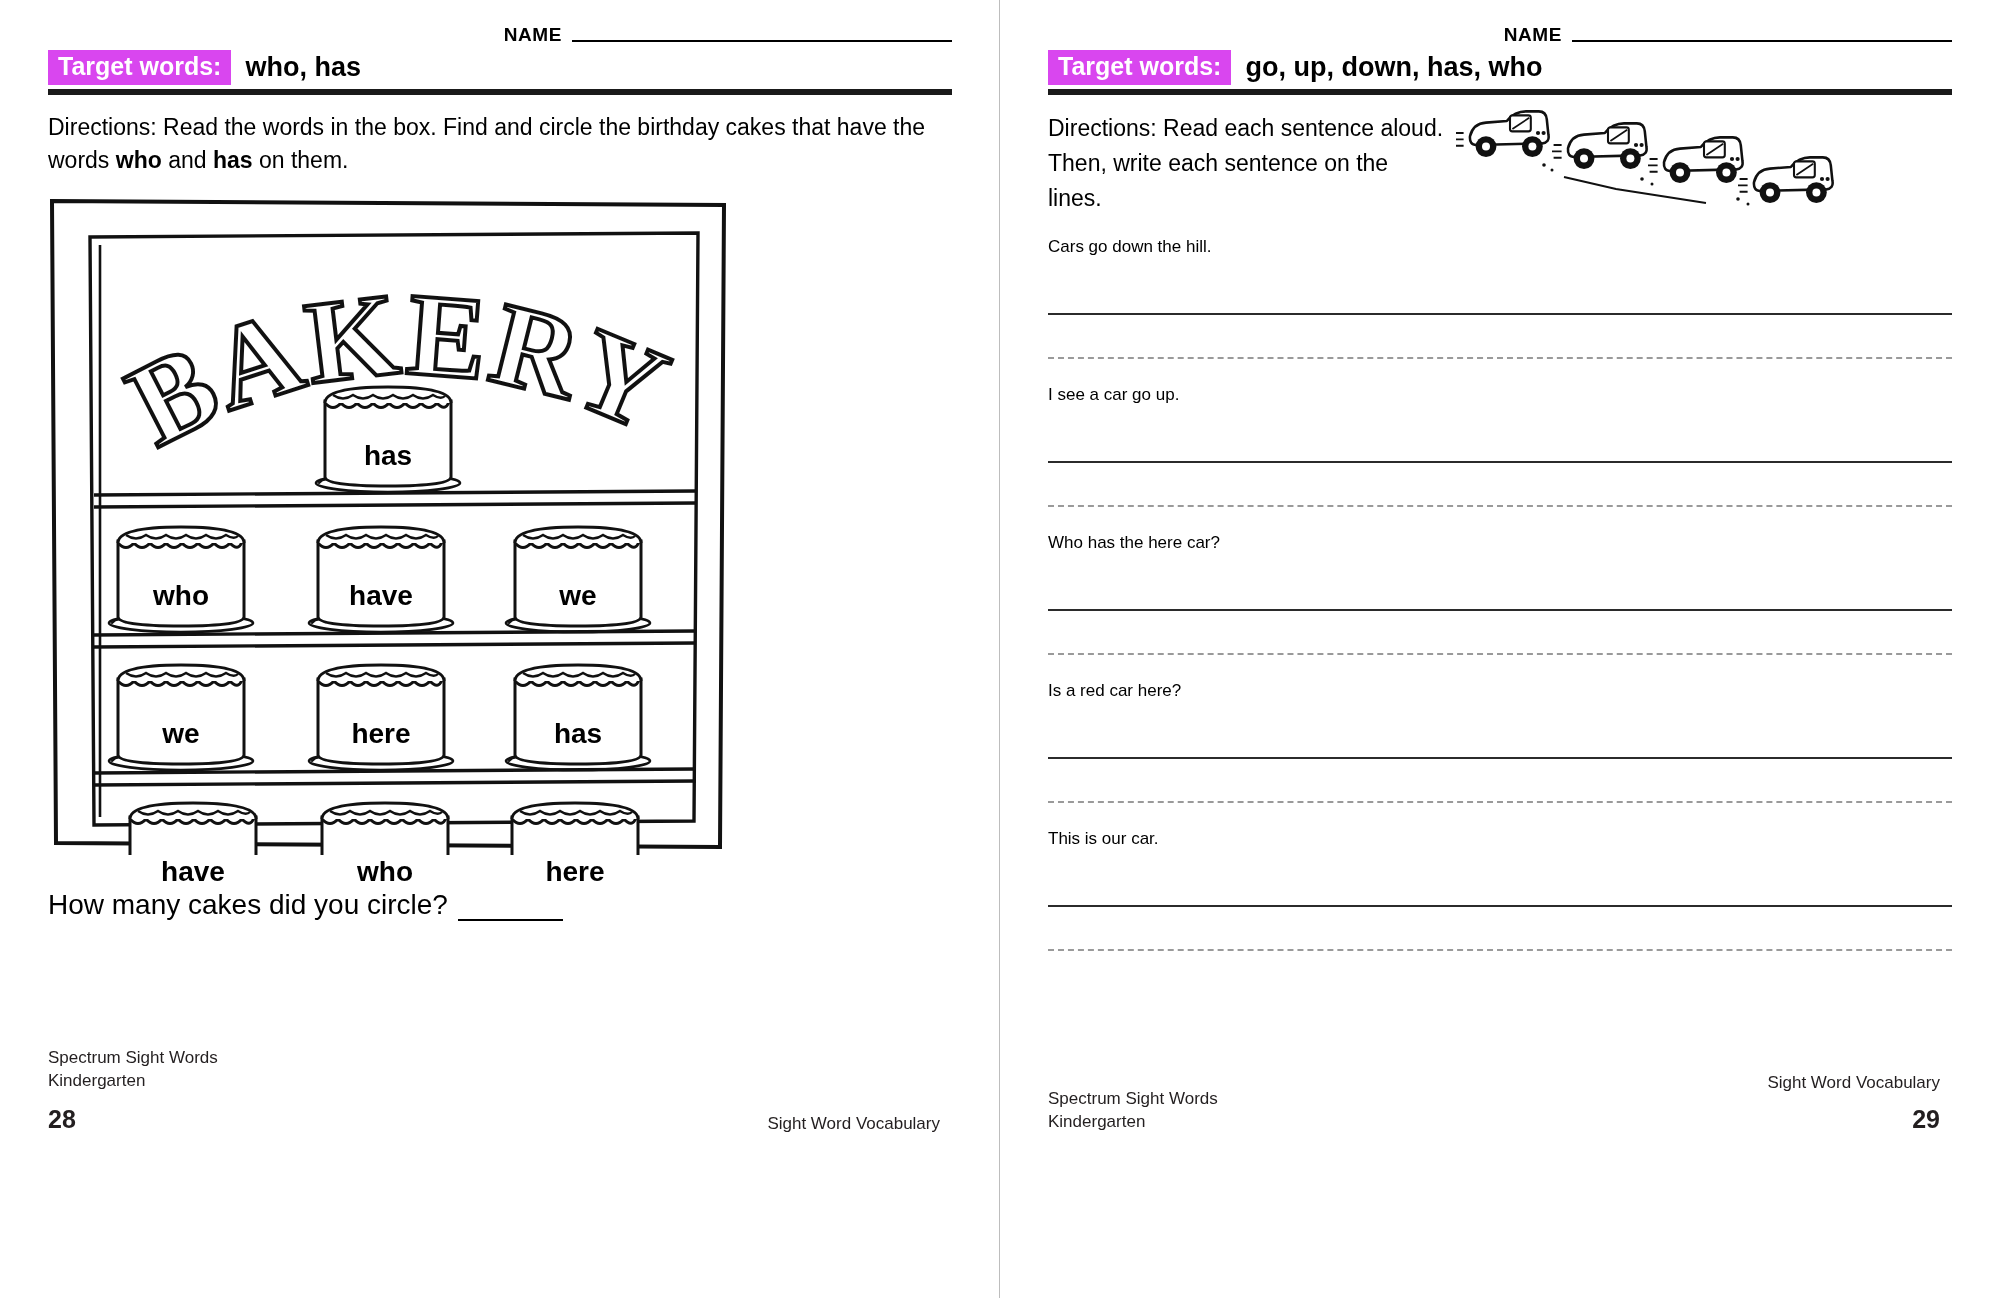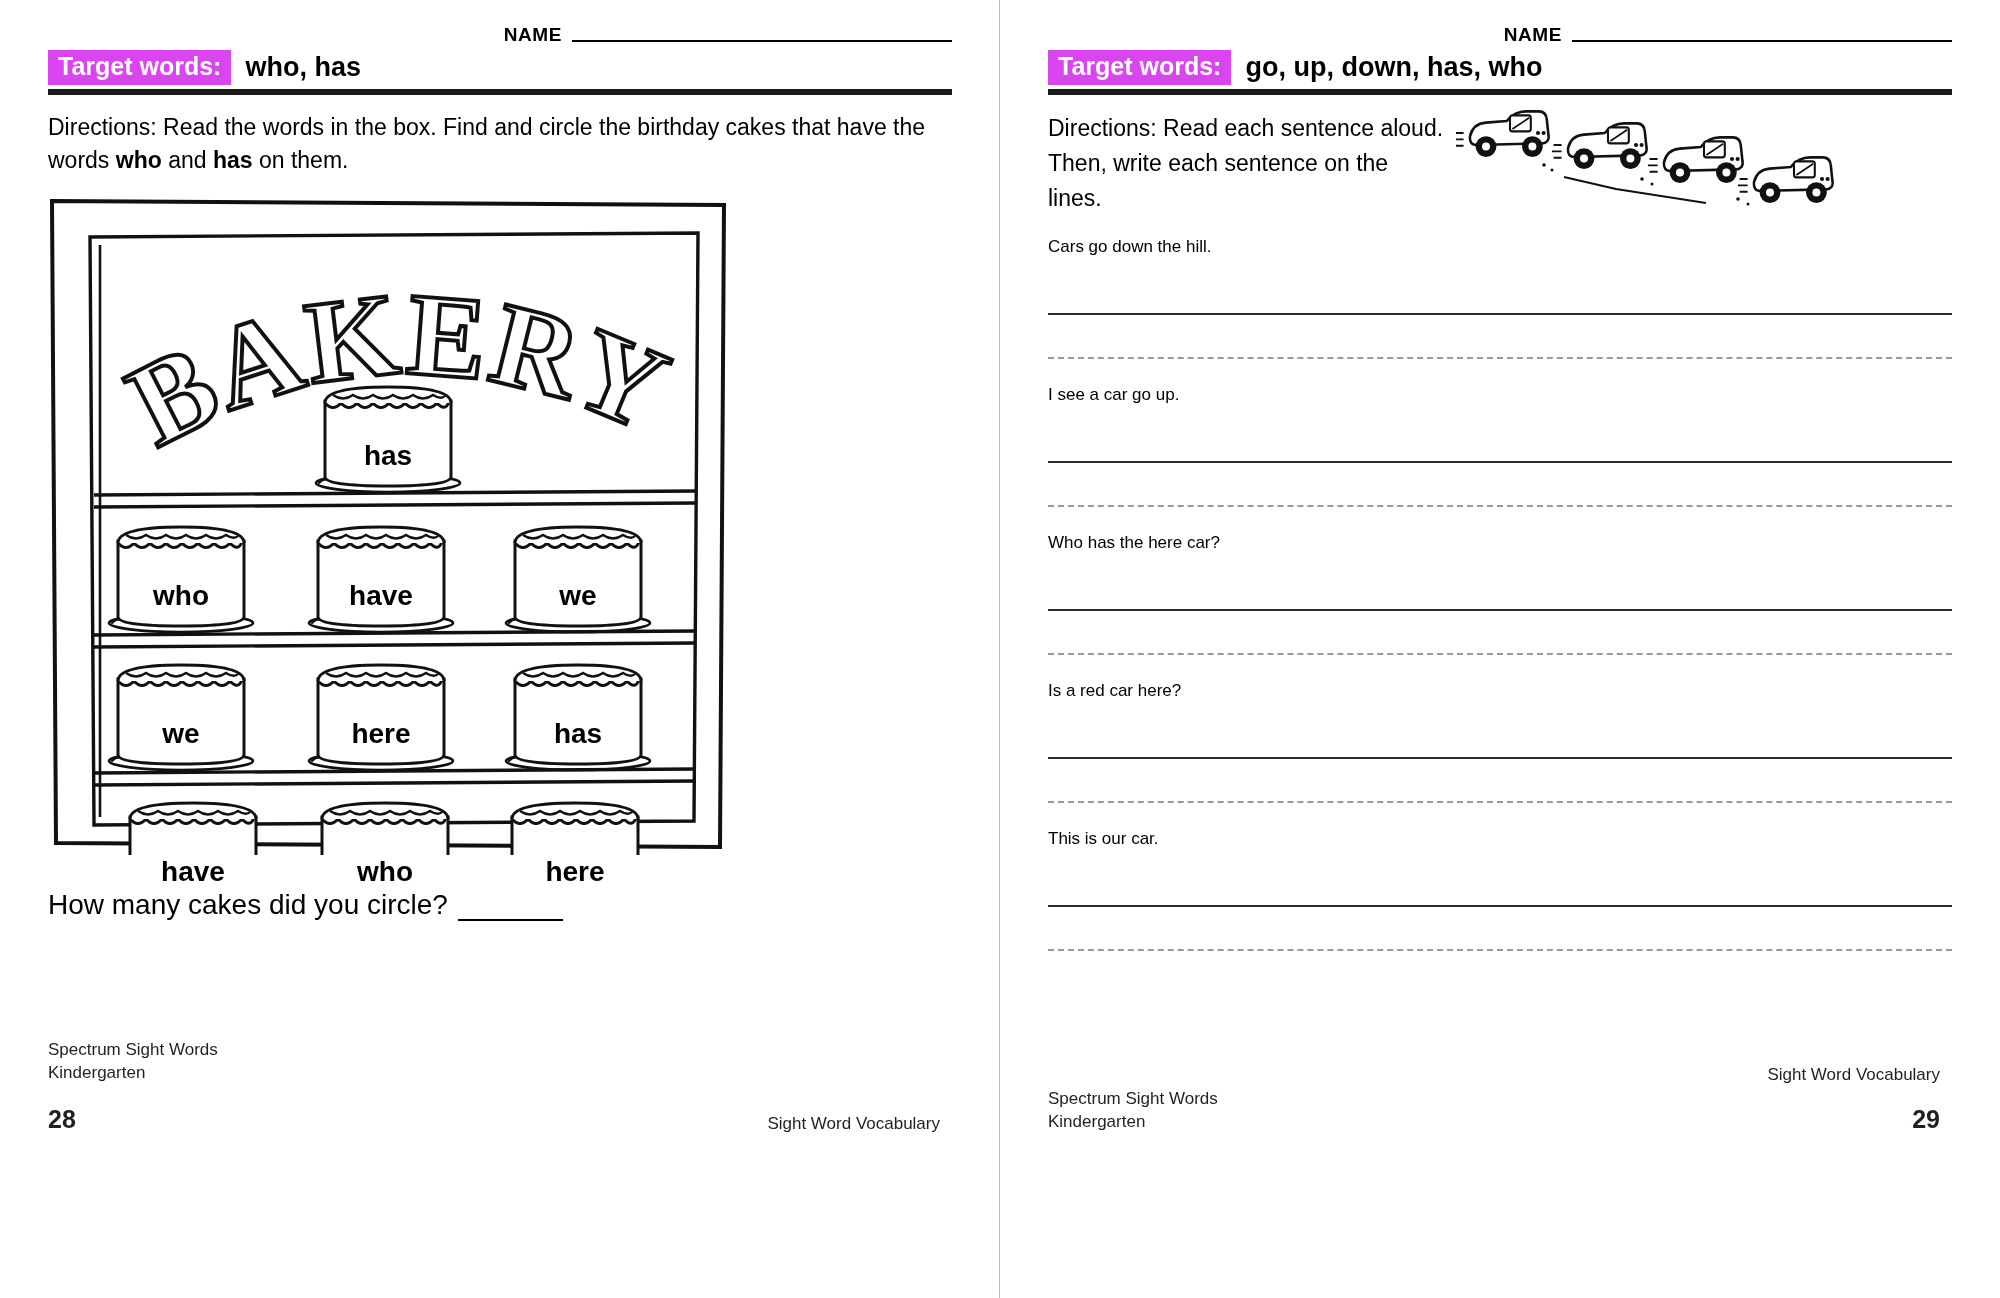--- a/index.html
+++ b/index.html
@@ -70,21 +70,21 @@
   }
 
   
   .footer {
     position:absolute; left:48px; right:60px; bottom:24px;
     display:flex; justify-content:space-between; align-items:flex-end;
     font-size:17px; color:#231f20;gap:36px;
   }
   .footer-left .l1 { line-height:1.35; }
   .footer-left .l2 { line-height:1.35; }
-  .pageno { font-size:25px; font-weight:700; margin-top:20px; }
+  .pageno { font-size:25px; font-weight:700; margin-top:12px; }
   .footer-right { text-align:right; font-size:17px; }
   .page-right .footer { }
 </style>
 </head>
 <body>
 
 <div class="spread">
 
   <div class="page page-left">
 

